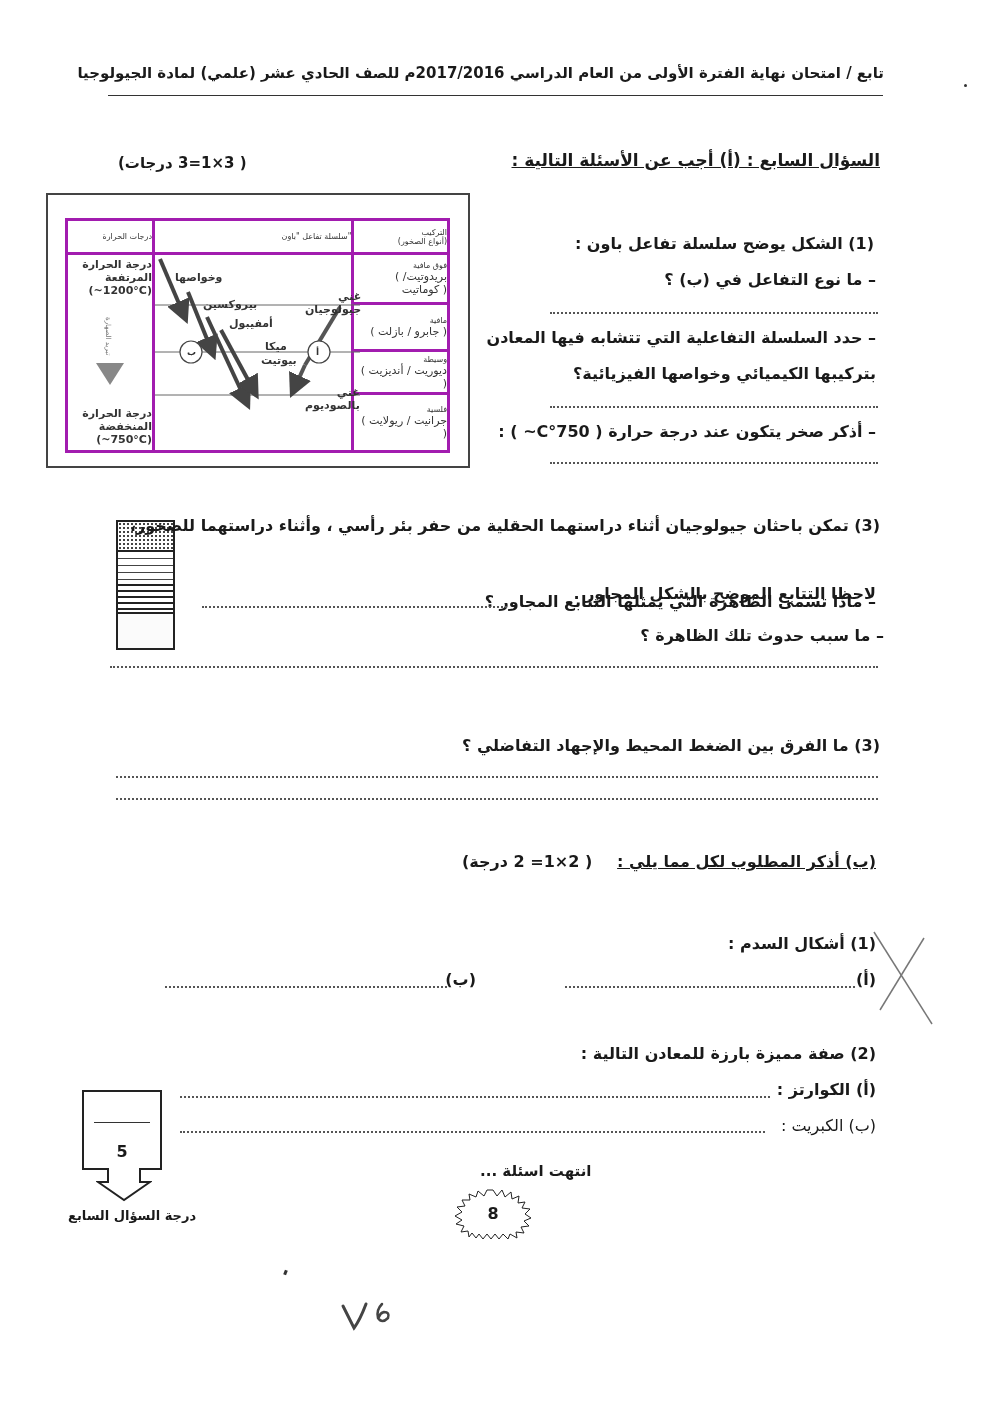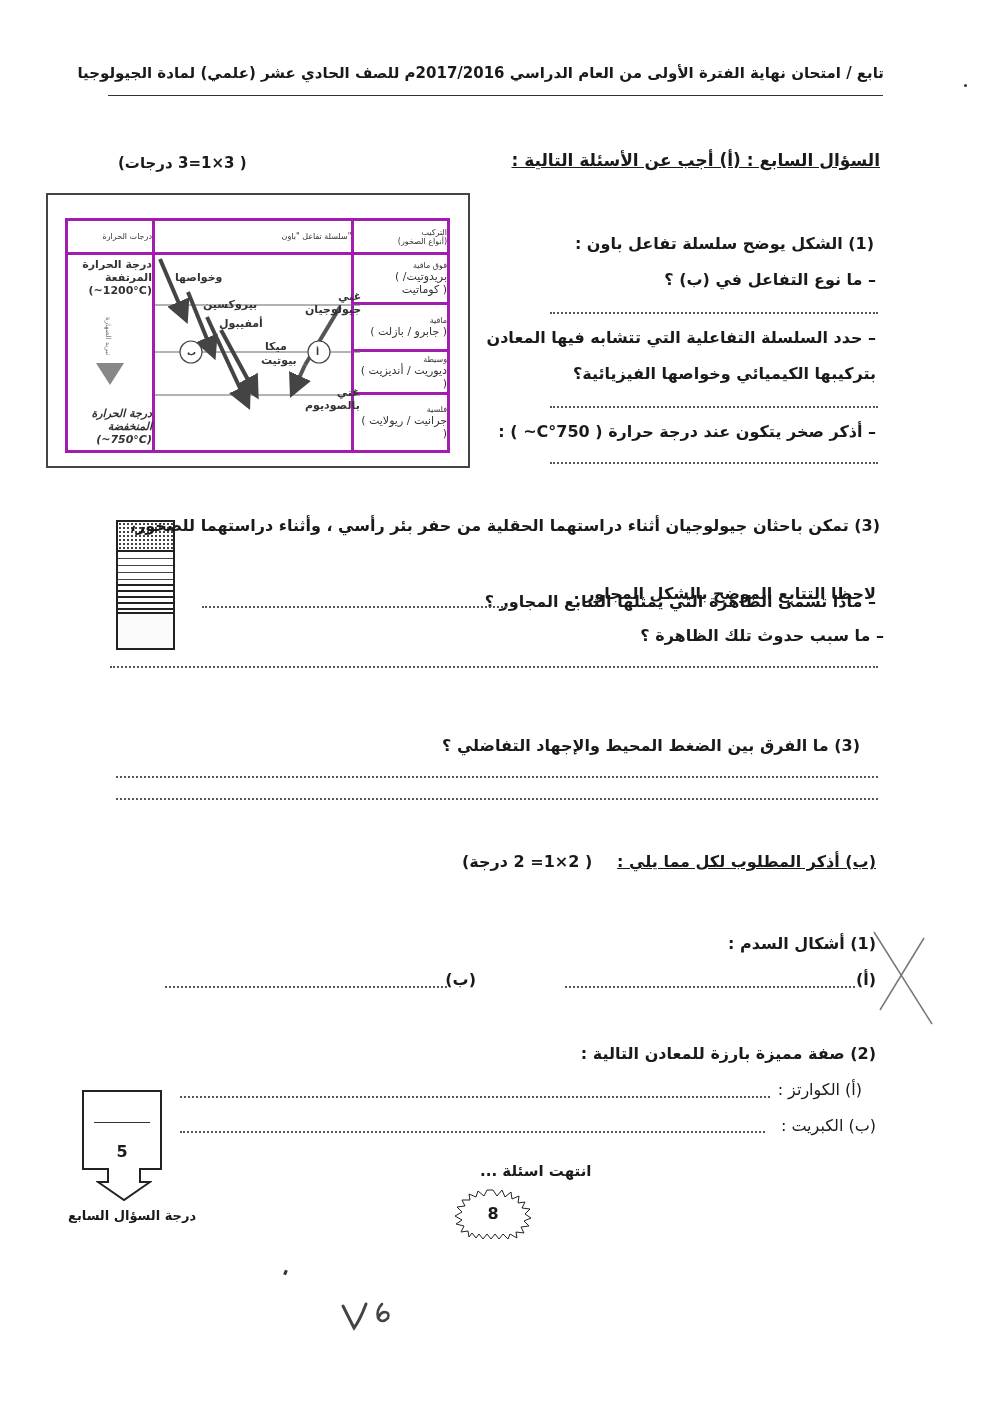--- a/index.html
+++ b/index.html
@@ -46,21 +46,21 @@
         <div>التركيب</div>
         <div>(أنواع الصخور)</div>
       </td>
     </tr>
     <tr style="height:50px;">
       <td rowspan="4" style="vertical-align:top;position:relative;">
         <div style="margin-top:3px;" class="small b">درجة الحرارة المرتفعة</div>
         <div class="small b">(~1200°C)</div>
         <div style="position:absolute;left:36px;top:62px;writing-mode:vertical-rl;font-size:7px;color:#777;">تبريد الصهارة</div>
         <div style="position:absolute;left:28px;top:108px;width:0;height:0;border-left:14px solid transparent;border-right:14px solid transparent;border-top:22px solid #888;"></div>
-        <div style="position:absolute;left:0;right:0;bottom:4px;font-style:italic;">
+        <div style="position:absolute;left:0;right:0;bottom:4px;">
           <div class="small b">درجة الحرارة المنخفضة</div>
           <div class="small b">(~750°C)</div>
         </div>
       </td>
       <td rowspan="4" style="position:relative;">
         <svg width="205" height="198" style="position:absolute;left:0;top:0;">
           <defs>
             <marker id="ah" markerWidth="6" markerHeight="6" refX="3" refY="3" orient="auto">
               <path d="M0,0 L6,3 L0,6 z" fill="#444"></path>
             </marker>
@@ -72,21 +72,21 @@
           <line x1="33" y1="37" x2="56" y2="94" stroke="#444" stroke-width="4" marker-end="url(#ah)"></line>
           <line x1="52" y1="62" x2="90" y2="144" stroke="#444" stroke-width="4" marker-end="url(#ah)"></line>
           <line x1="66" y1="75" x2="98" y2="134" stroke="#444" stroke-width="4" marker-end="url(#ah)"></line>
           <line x1="185" y1="52" x2="150" y2="110" stroke="#555" stroke-width="4"></line>
           <line x1="150" y1="110" x2="140" y2="132" stroke="#555" stroke-width="4" marker-end="url(#ah)"></line>
           <circle cx="36" cy="97" r="11" fill="#fff" stroke="#444" stroke-width="1.2"></circle>
           <circle cx="164" cy="97" r="11" fill="#fff" stroke="#444" stroke-width="1.2"></circle>
         </svg>
         <span style="position:absolute;left:20px;top:16px;" class="small b">وخواصها</span>
         <span style="position:absolute;left:48px;top:43px;" class="small b">بيروكسين</span>
-        <span style="position:absolute;left:64px;top:62px;" class="small b">أمفيبول</span>
+        <span style="position:absolute;left:74px;top:62px;" class="small b">أمفيبول</span>
         <span style="position:absolute;left:110px;top:85px;" class="small b">ميكا</span>
         <span style="position:absolute;left:106px;top:99px;" class="small b">بيوتيت</span>
         <span style="position:absolute;left:150px;top:35px;" class="small b">غني جيولوجيان</span>
         <span style="position:absolute;left:150px;top:131px;" class="small b">غني بالصوديوم</span>
         <span style="position:absolute;left:32px;top:92px;font-size:9px;font-weight:bold;">ب</span>
         <span style="position:absolute;left:161px;top:92px;font-size:9px;font-weight:bold;">أ</span>
       </td>
       <td>
         <div>فوق مافية</div>
         <div class="small">( بريدوتيت/ كوماتيت )</div>
@@ -130,40 +130,40 @@
   <div class="layer" style="top:92px;height:34px;background:#fbfbfb;"></div>
 </div>
 
 <div class="abs rtl q-text" style="right:112px;top:516px;">(3) تمكن باحثان جيولوجيان أثناء دراستهما الحقلية من حفر بئر رأسي ، وأثناء دراستهما للصخور،</div>
 <div class="abs rtl q-text" style="right:116px;top:584px;">لاحظا التتابع الموضح بالشكل المجاور .</div>
 <div class="abs rtl q-text" style="right:116px;top:592px;">– ماذا تسمى الظاهرة التي يمثلها التتابع المجاور ؟</div>
 <div class="dots" style="left:202px;top:606px;width:305px;"></div>
 <div class="abs rtl q-text" style="right:108px;top:626px;">– ما سبب حدوث تلك الظاهرة ؟</div>
 <div class="dots" style="left:110px;top:666px;width:768px;"></div>
 
-<div class="abs rtl q-text" style="right:132px;top:736px;margin-left:6px;">(3) ما الفرق بين الضغط المحيط والإجهاد التفاضلي ؟</div>
+<div class="abs rtl q-text" style="right:112px;top:736px;margin-left:6px;">(3) ما الفرق بين الضغط المحيط والإجهاد التفاضلي ؟</div>
 <div class="dots" style="left:116px;top:776px;width:762px;"></div>
 <div class="dots" style="left:116px;top:798px;width:762px;"></div>
 
 <div class="abs rtl q-text" style="right:116px;top:852px;text-decoration:underline;">(ب) أذكر المطلوب لكل مما يلي :</div>
 <div class="abs q-text" style="left:462px;top:852px;direction:rtl;">( 2×1=  2 درجة)</div>
 
 <div class="abs rtl q-text" style="right:116px;top:934px;">(1) أشكال السدم :</div>
 <div class="abs rtl q-text" style="right:116px;top:970px;">(أ)</div>
 <div class="dots" style="left:565px;top:986px;width:290px;"></div>
 <div class="abs rtl q-text" style="right:516px;top:970px;">(ب)</div>
 <div class="dots" style="left:165px;top:986px;width:282px;"></div>
 
 <svg class="abs" style="left:868px;top:928px;" width="70" height="100">
   <line x1="6" y1="4" x2="64" y2="96" stroke="#777" stroke-width="1.5"></line>
   <line x1="56" y1="10" x2="12" y2="82" stroke="#777" stroke-width="1.5"></line>
 </svg>
 
 <div class="abs rtl q-text" style="right:116px;top:1044px;">(2) صفة مميزة بارزة للمعادن التالية :</div>
-<div class="abs rtl q-text" style="right:130px;top:1080px;font-weight:normal;">(أ) الكوارتز  :</div>
+<div class="abs rtl q-text" style="right:116px;top:1080px;font-weight:bold;">(أ) الكوارتز  :</div>
 <div class="dots" style="left:180px;top:1096px;width:590px;"></div>
 <div class="abs rtl q-text" style="right:116px;top:1116px;font-weight:normal;">(ب) الكبريت :</div>
 <div class="dots" style="left:180px;top:1131px;width:585px;"></div>
 
 <div class="abs gbox">
   <div style="position:absolute;left:10px;right:10px;top:30px;border-top:1px solid #333;"></div>
   <div style="position:absolute;left:0;right:0;top:50px;text-align:center;font-weight:bold;font-size:16px;">5</div>
 </div>
 <svg class="abs" style="left:96px;top:1168px;" width="56" height="34">
   <path d="M12,0 L12,14 L2,14 L28,32 L54,14 L44,14 L44,0" fill="#fff" stroke="#222" stroke-width="2"></path>

